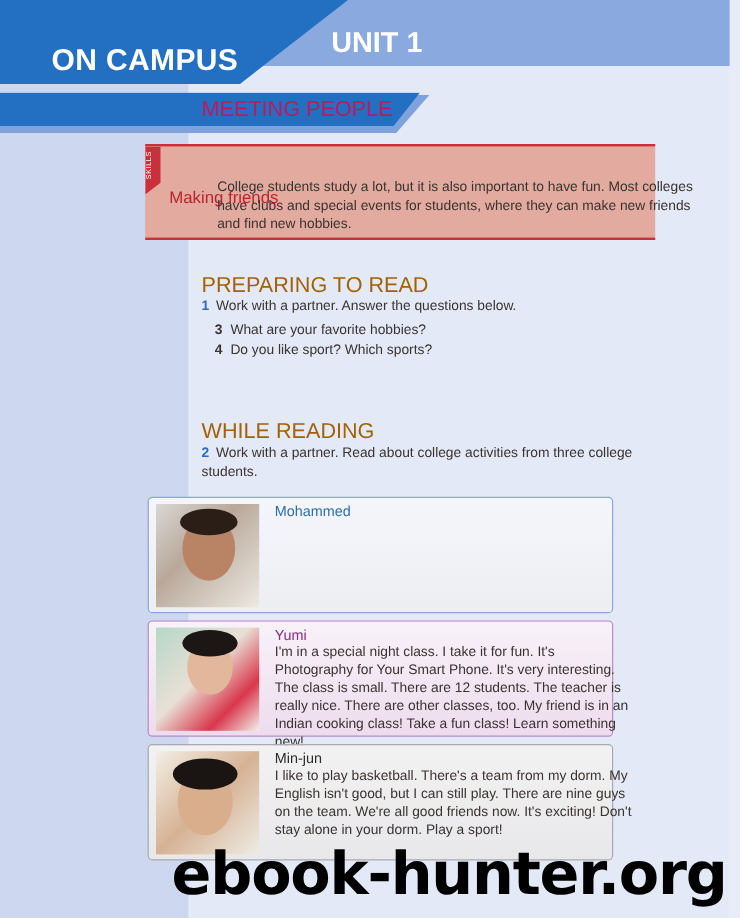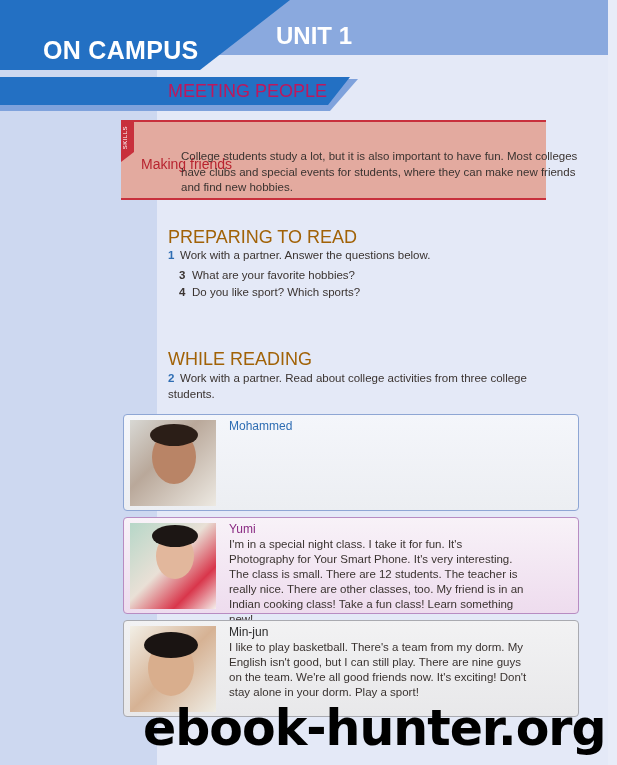--- a/index.html
+++ b/index.html
@@ -17,21 +17,21 @@
   .skills-tag{position:absolute;left:0;top:0;width:13px;height:40px;background:#c8303c;clip-path:polygon(0 0,100% 0,100% 75%,0 100%);}
   .skills-tag span{position:absolute;left:1px;top:4px;writing-mode:vertical-rl;transform:rotate(180deg);font-size:6px;color:#fff;letter-spacing:0.5px;}
   .skills-head{position:absolute;left:20px;top:6px;font-size:14px;color:#b8242f;margin-top:28px;}
   .skills-body{position:absolute;left:20px;top:27px;width:400px;font-size:11.5px;line-height:15.5px;color:#3a3330;margin-left:40px;}
   .sec-head{position:absolute;left:168px;font-size:18px;color:#a16207;}
   .inst{position:absolute;left:168px;font-size:11.5px;line-height:15.5px;width:360px;}
   .inst .n{color:#2e6db3;font-weight:bold;display:inline-block;width:12px;}
   .inst .t{display:inline;}
   .qlist{position:absolute;left:179px;top:267px;font-size:11.5px;line-height:17px;}
   .qlist .n{font-weight:bold;display:inline-block;width:13px;}
-  .card{position:absolute;left:123px;width:456px;border:1.5px solid #8ea6d4;border-radius:4px;box-sizing:border-box;background:linear-gradient(#f4f6fb,#eceef2);}
+  .card{position:absolute;left:123px;width:388px;border:1.5px solid #8ea6d4;border-radius:4px;box-sizing:border-box;background:linear-gradient(#f4f6fb,#eceef2);}
   .card.c2{border-color:#b88cc2;background:linear-gradient(#f8f2f8,#eedcee);}
   .card.c3{border-color:#a9aab0;background:linear-gradient(#f2f2f3,#e8e8ea);}
   .photo{position:absolute;left:6px;top:5px;width:86px;height:86px;}
   .p1{background:linear-gradient(135deg,#d8d8d4 0%,#b9a89a 40%,#ede9e2 100%);}
   .p2{background:linear-gradient(135deg,#b6d7c8 0%,#e9e0d6 45%,#d9364b 75%,#f4f0ec 100%);}
   .p3{background:linear-gradient(135deg,#f2efe6 0%,#d6b294 50%,#eeece4 100%);}
   .face{position:absolute;border-radius:50%;}
   .name{position:absolute;left:105px;top:4px;font-size:12px;}
   .c1 .name{color:#2e6db3;}
   .c2 .name{color:#8a2b83;}

